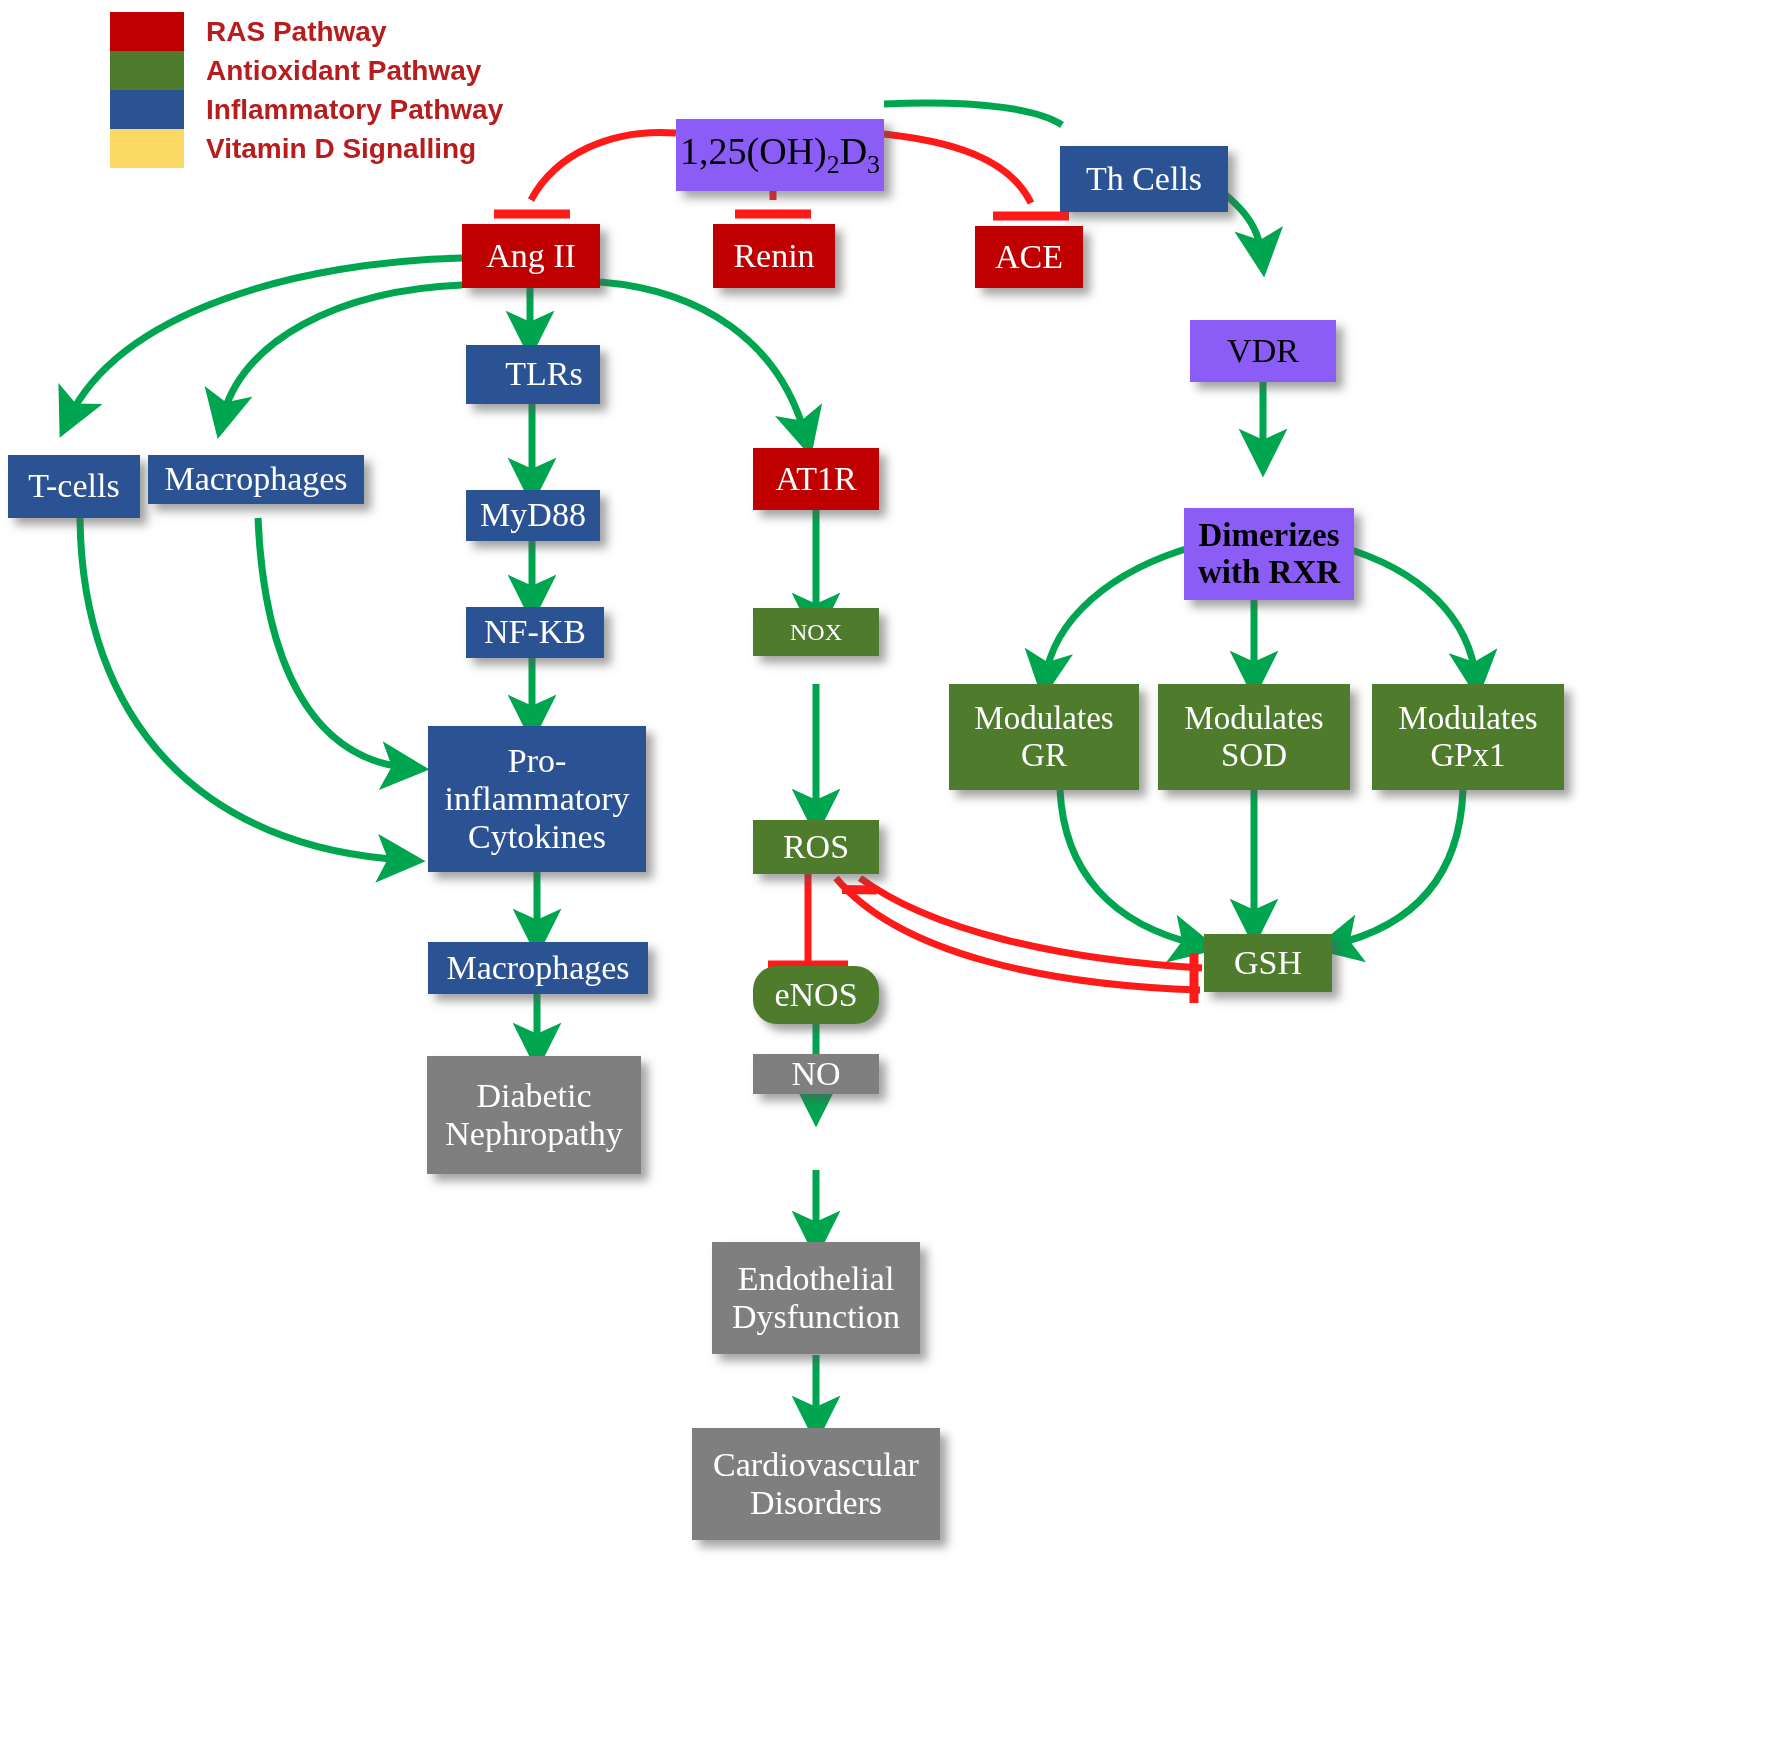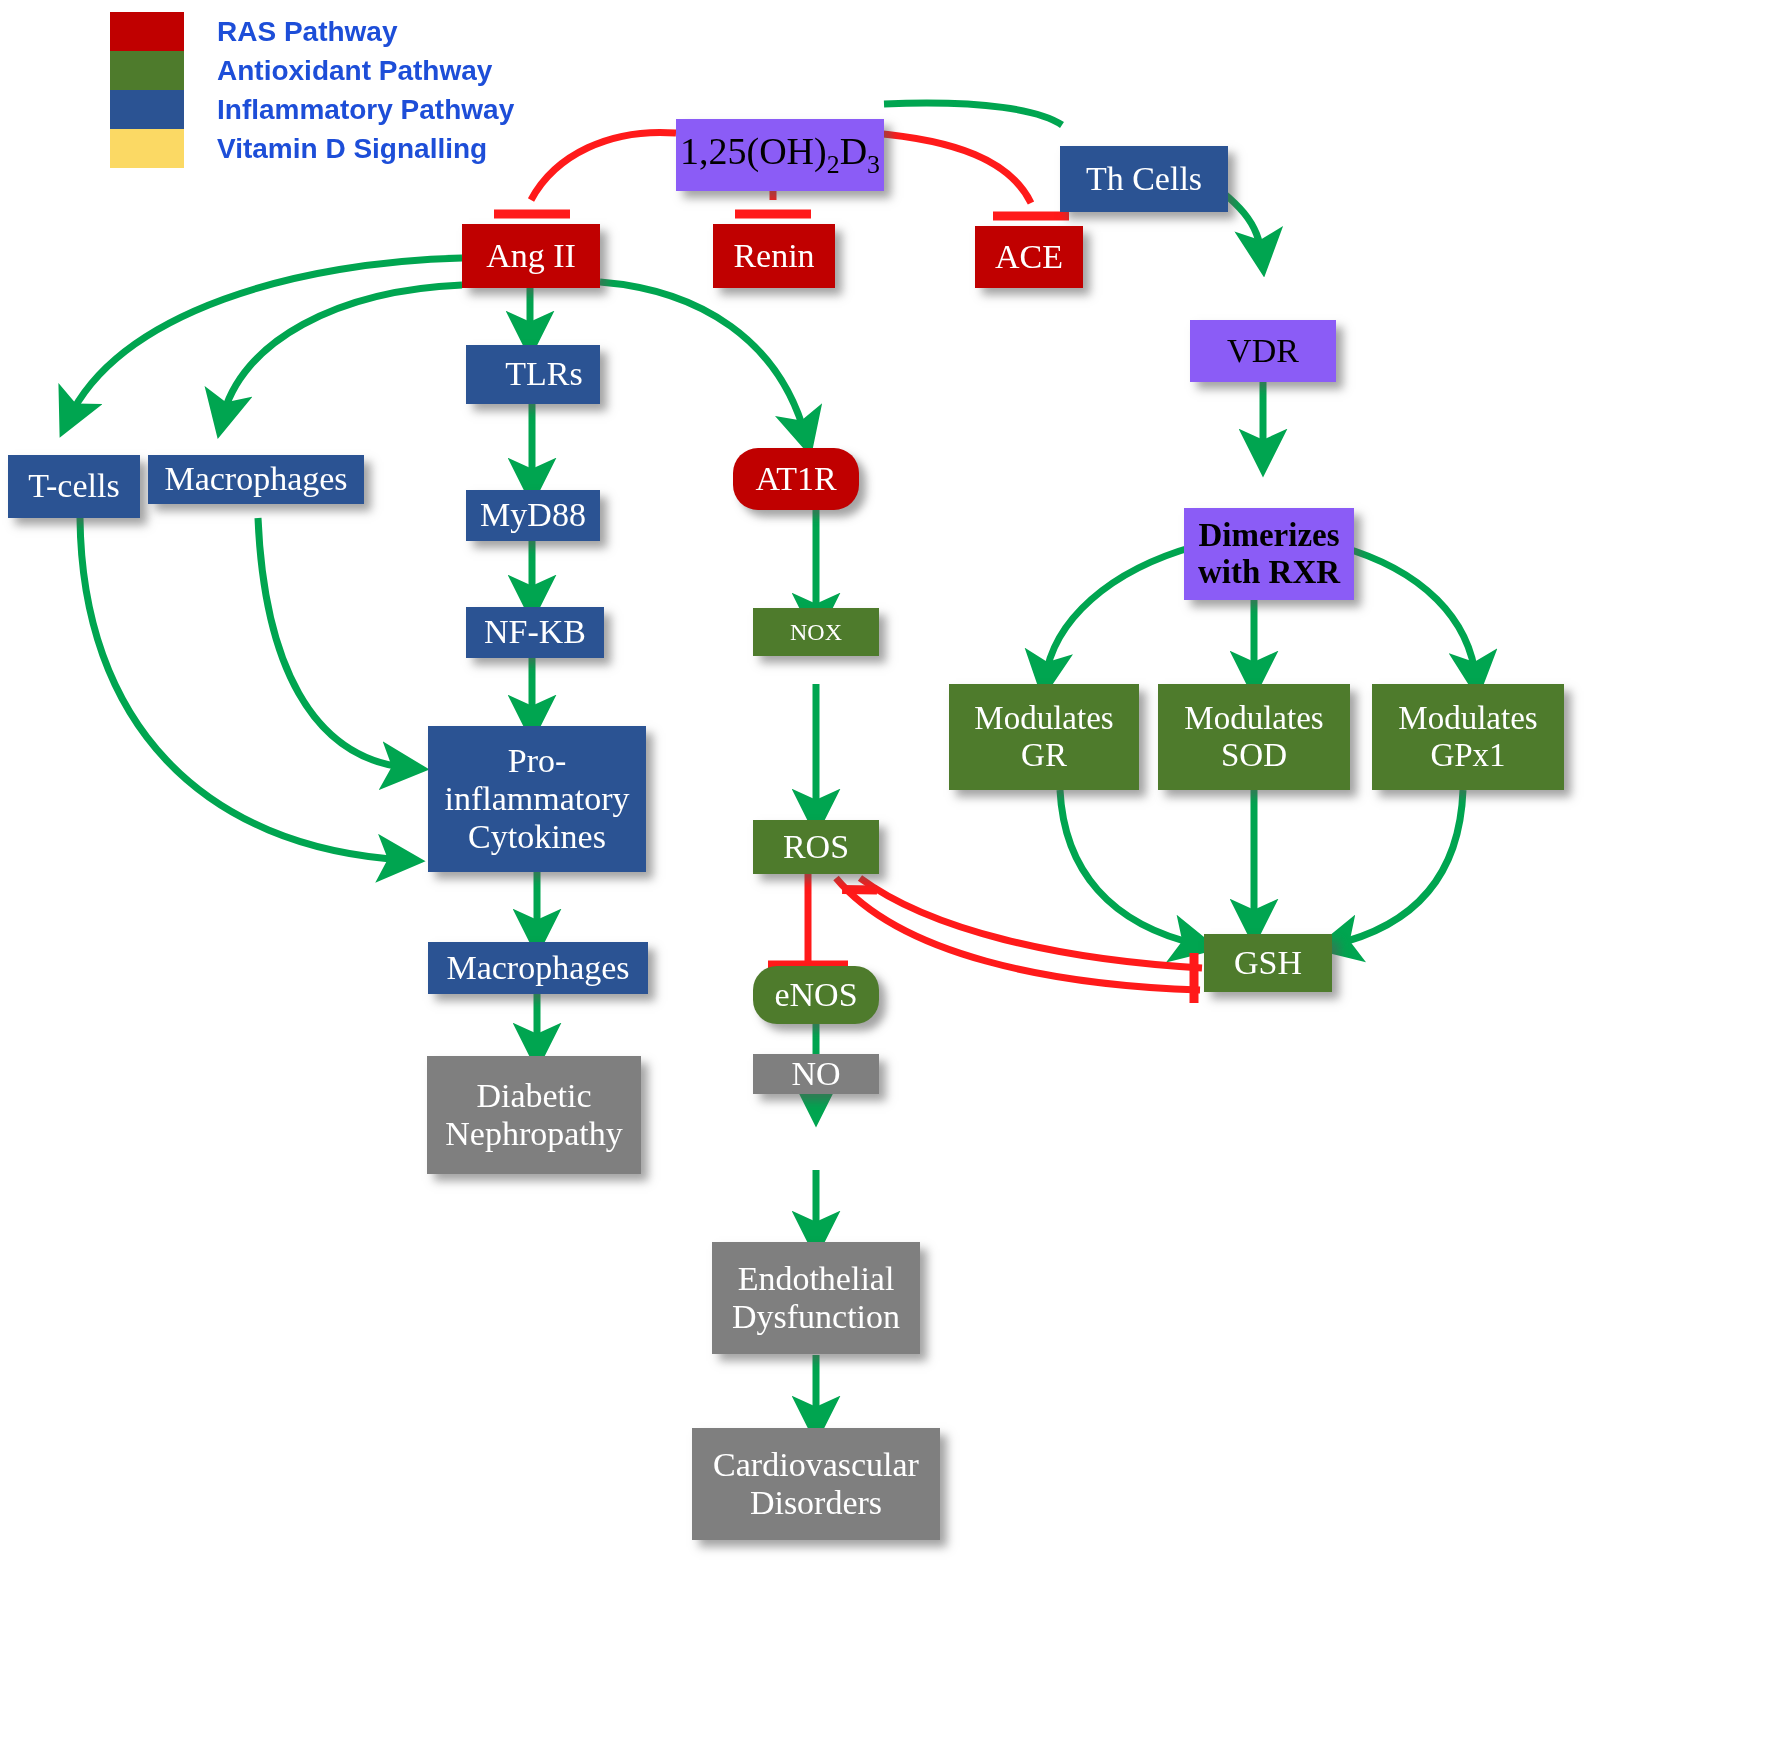--- a/index.html
+++ b/index.html
@@ -58,22 +58,22 @@
     height: 39px;
   }
   .legend-swatch {
     width: 74px;
     height: 39px;
     flex: 0 0 auto;
   }
   .legend-label {
     font-size: 28px;
     font-weight: bold;
-    color: #1d4ed8;
-    margin-left: 33px;
+    color: #b91c1c;
+    margin-left: 22px;
     white-space: nowrap;
   }
   .sub { font-size: 0.68em; vertical-align: sub; }
 </style>
 </head>
 <body>
 
 <div id="canvas">
 
   <div id="legend">
@@ -188,21 +188,21 @@
   <div class="node yellow" style="left:1190px; top:272px; width:146px; height:62px; font-size:34px;">VDR</div>
 
   <div class="node blue" style="left:466px; top:345px; width:134px; height:59px; font-size:34px;padding-left:28px;">TLRs</div>
 
   <div class="node blue" style="left:8px; top:455px; width:132px; height:63px; font-size:34px;">T-cells</div>
 
   <div class="node blue" style="left:148px; top:455px; width:216px; height:49px; font-size:34px;">Macrophages</div>
 
   <div class="node blue" style="left:466px; top:490px; width:134px; height:51px; font-size:34px;">MyD88</div>
 
-  <div class="node red" style="left:733px; top:448px; width:126px; height:62px; font-size:34px;border-radius:25px;">AT1R</div>
+  <div class="node red" style="left:753px; top:448px; width:126px; height:62px; font-size:34px;">AT1R</div>
 
   <div class="node yellow" style="left:1184px; top:460px; width:170px; height:92px; font-size:33px; font-weight:bold;">Dimerizes
 with RXR</div>
 
   <div class="node blue" style="left:466px; top:607px; width:138px; height:51px; font-size:34px;">NF-KB</div>
 
   <div class="node green" style="left:753px; top:608px; width:126px; height:48px; font-size:24px;">NOX</div>
 
   <div class="node green" style="left:949px; top:684px; width:190px; height:106px; font-size:33px;">Modulates
 GR</div>

